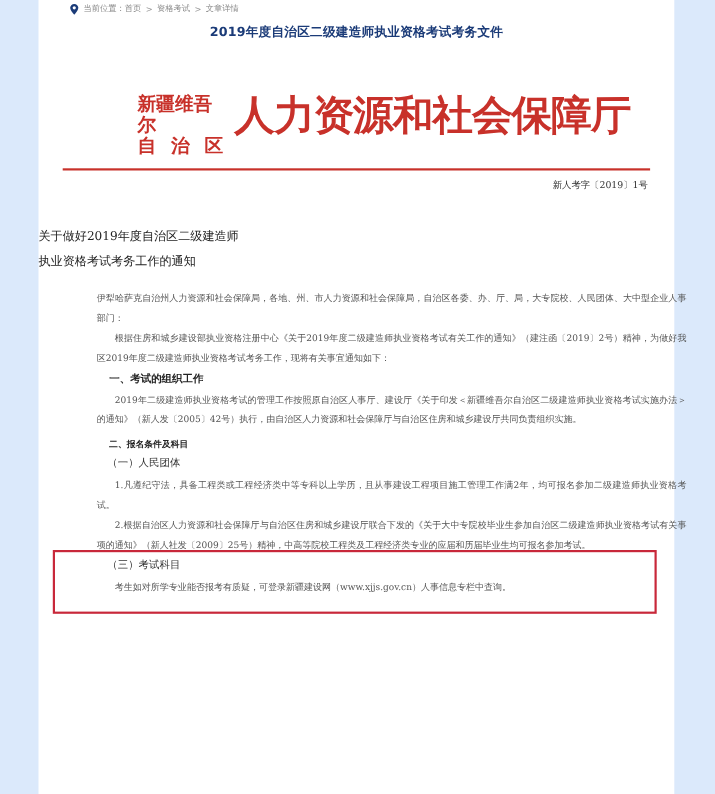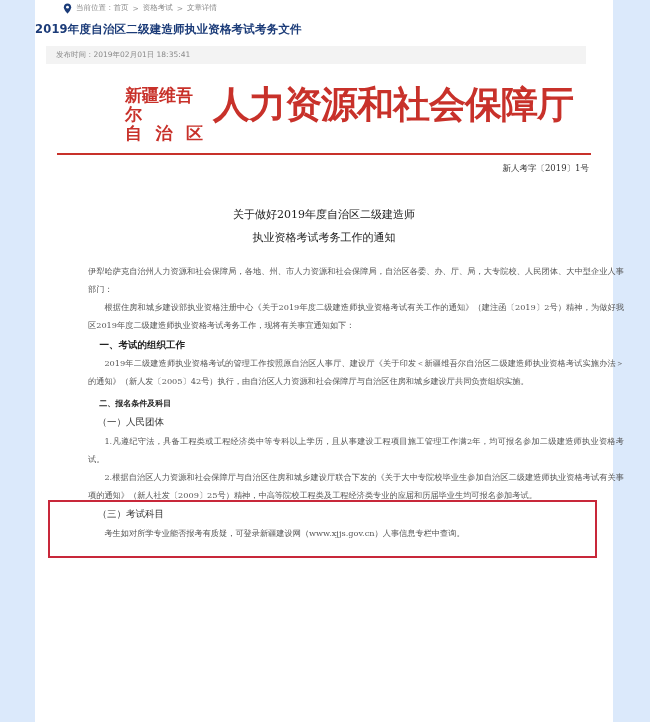--- a/index.html
+++ b/index.html
@@ -14,21 +14,21 @@
     }
     .breadcrumb {
       position: absolute; left: 28px; top: 0; height: 16px;
       display: flex; align-items: center;
       font-size: 7.5px; color: #888; white-space: nowrap;
     }
     .breadcrumb .pin { width: 9px; height: 11px; margin-right: 4px; display: inline-block; }
     .breadcrumb .sep { margin: 0 4px; color: #999; }
     .breadcrumb a { color: #888; text-decoration: none; }
     .article-title {
-      position: absolute; left: 0; top: 22px; width: 578px; text-align: left;
+      position: absolute; left: 0; top: 22px; width: 578px; text-align: center;
       font-size: 11.5px; font-weight: bold; color: #1b3b78; letter-spacing: 0.2px;
     }
     .meta-bar {
       position: absolute; left: 11px; top: 46px; width: 540px; height: 18px;
       background: #f3f3f3;
       font-size: 7.5px; color: #8a8a8a; line-height: 18px; padding-left: 10px;
     }
     .letterhead {
       position: absolute; left: 0; top: 82px; width: 479px; height: 56px;
     }
@@ -47,21 +47,21 @@
     .red-rule {
       position: absolute; left: 22px; top: 153px; width: 534px; height: 2px;
       background: #c8312a;
     }
     .doc-number {
       position: absolute; right: 24px; top: 163px;
       font-family: "DejaVu Serif", "Liberation Serif", serif;
       font-size: 8.5px; color: #333;
     }
     .notice-title {
-      position: absolute; left: 0; top: 203px; width: 578px; text-align: center;
+      position: absolute; left: 0; top: 203px; width: 578px; text-align: left;
       font-family: "DejaVu Serif", "Liberation Serif", serif;
       font-size: 11px; color: #222; line-height: 23px;
     }
     .body {
       position: absolute; left: 22px; top: 262px; width: 536px;
       font-family: "DejaVu Serif", "Liberation Serif", serif;
       font-size: 8.2px; color: #555; line-height: 18px; margin-left: 31px;
     }
     .body p { text-align: justify; }
     .indent { text-indent: 2em; }
@@ -86,23 +86,20 @@
     <span>当前位置：</span>
     <a href="#">首页</a>
     <span class="sep">&gt;</span>
     <a href="#">资格考试</a>
     <span class="sep">&gt;</span>
     <span>文章详情</span>
   </div>
 
   <div class="article-title">2019年度自治区二级建造师执业资格考试考务文件</div>
 
-  <div class="meta-bar">
-    <span>发布时间：</span><span>2019年02月01日 18:35:41</span>
-  </div>
 
   <div class="letterhead">
     <div class="lh-small">
       <div>新疆维吾尔</div>
       <div class="row2">
         <span>自</span>
         <span>治</span>
         <span>区</span>
       </div>
     </div>

